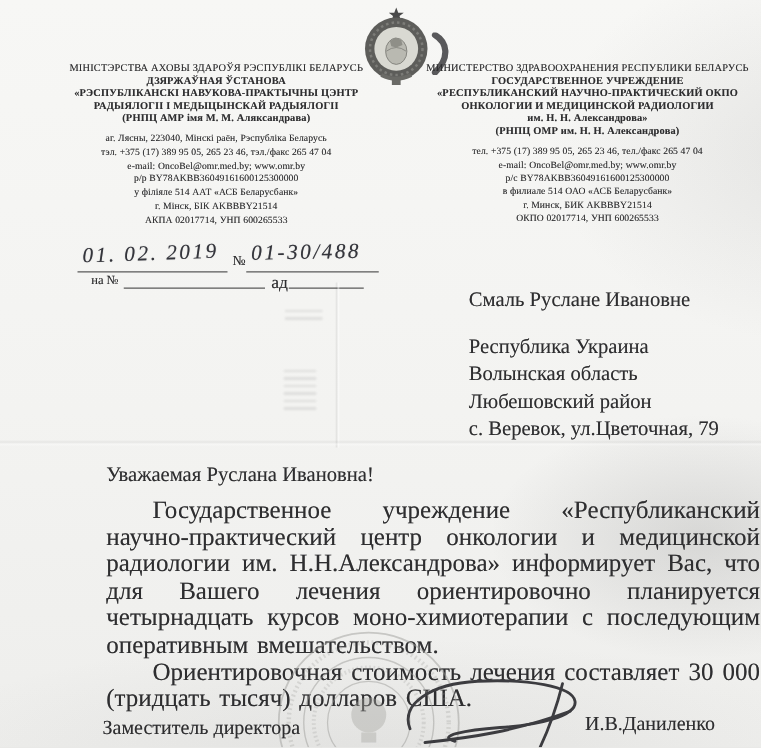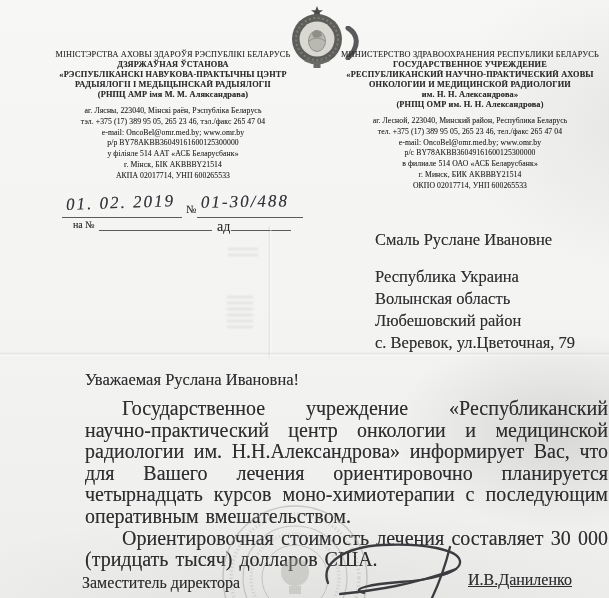--- a/index.html
+++ b/index.html
@@ -40,21 +40,21 @@
   .recipient{position:absolute;left:375px;top:229px;font-size:16.5px;line-height:22px;}
   .recipient .addr{margin-top:15px;}
   
   .salutation{position:absolute;left:85px;top:370px;width:520px;
       font-size:16.5px;}
   .body-text{position:absolute;left:85px;top:398px;width:523px;font-size:20px;
       line-height:21.6px;text-align:justify;word-spacing:2px;}
   .body-text p{margin:0;text-indent:37px;}
   
   .sig-title{position:absolute;left:82px;top:548px;font-size:16px;line-height:22.5px;margin-top:24px;}
-  .sig-name{position:absolute;left:468px;top:571px;font-size:16px;text-decoration:underline;}
+  .sig-name{position:absolute;left:468px;top:571px;font-size:16px;}
   .stamp{position:absolute;left:203px;top:498px;width:184px;height:100px;opacity:0.8;}
   .signature{position:absolute;left:300px;top:535px;width:185px;height:63px;}
   
   .crease-v{position:absolute;left:268px;top:226px;width:4px;height:132px;
       background:linear-gradient(90deg,transparent,rgba(0,0,0,0.07),rgba(255,255,255,0.5),transparent);}
   .crease-h{position:absolute;left:0;top:352px;width:609px;height:5px;
       background:linear-gradient(180deg,transparent,rgba(0,0,0,0.05),rgba(255,255,255,0.35),transparent);}
   .ghost{position:absolute;opacity:0.16;filter:blur(1px);
       background:repeating-linear-gradient(180deg,#777 0 2px,transparent 2px 6px);}
   .g1{left:228px;top:248px;width:30px;height:12px;}
@@ -97,27 +97,26 @@
       <div>у філіяле 514 ААТ «АСБ Беларусбанк»</div>
       <div>г. Мінск, БІК AKBBBY21514</div>
       <div>АКПА 02017714, УНП 600265533</div>
     </div>
   </div>
 
   <div class="lh-col right">
     <div class="lh-head t">
       <div class="first">МИНИСТЕРСТВО ЗДРАВООХРАНЕНИЯ РЕСПУБЛИКИ БЕЛАРУСЬ</div>
       <div>ГОСУДАРСТВЕННОЕ УЧРЕЖДЕНИЕ</div>
-      <div>«РЕСПУБЛИКАНСКИЙ НАУЧНО-ПРАКТИЧЕСКИЙ АХОВЫ</div>
+      <div>«РЕСПУБЛИКАНСКИЙ НАУЧНО-ПРАКТИЧЕСКИЙ ОКПО</div>
       <div>ОНКОЛОГИИ И МЕДИЦИНСКОЙ РАДИОЛОГИИ</div>
       <div>им. Н. Н. Александрова»</div>
       <div>(РНПЦ ОМР им. Н. Н. Александрова)</div>
     </div>
     <div class="lh-details t">
-      <div>аг. Лесной, 223040, Минский район, Республика Беларусь</div>
       <div>тел. +375 (17) 389 95 05, 265 23 46, тел./факс 265 47 04</div>
       <div>e-mail: OncoBel@omr.med.by; www.omr.by</div>
       <div>р/с BY78AKBB36049161600125300000</div>
       <div>в филиале 514 ОАО «АСБ Беларусбанк»</div>
       <div>г. Минск, БИК AKBBBY21514</div>
       <div>ОКПО 02017714, УНП 600265533</div>
     </div>
   </div>
 
   <div class="hw date-hw">01. 02. 2019</div>

